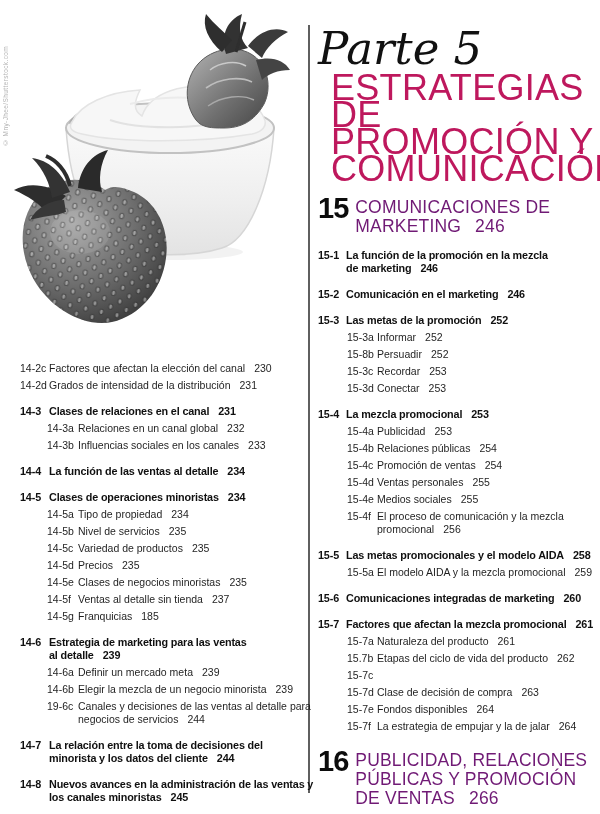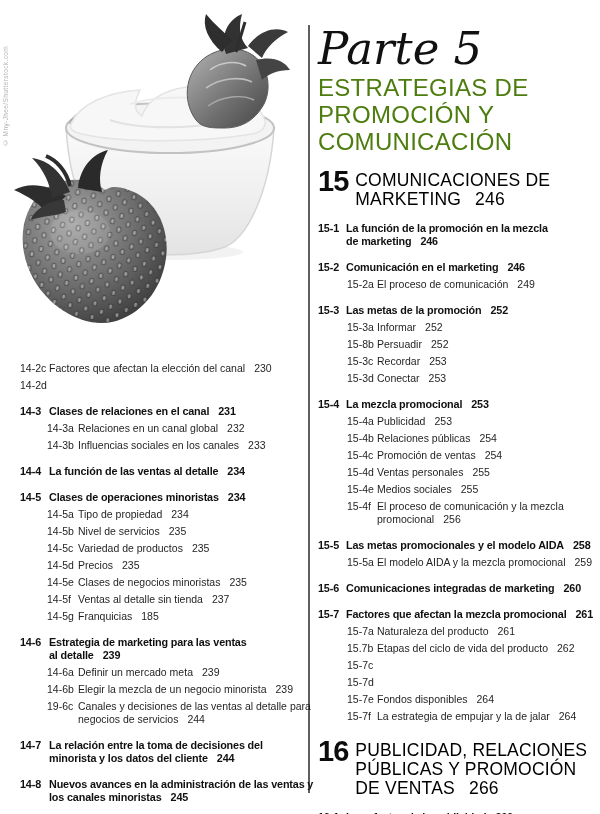--- a/index.html
+++ b/index.html
@@ -12,27 +12,27 @@
           writing-mode:vertical-rl;transform:rotate(180deg);
           font-size:6.5px;letter-spacing:.4px;color:#b3b3b3;white-space:nowrap;}
 
   
   .divider{position:absolute;left:308px;top:25px;width:1.5px;height:768px;background:#5f5f5f;}
 
   
   .right-col{position:absolute;left:318px;top:26px;width:276px;}
   .part-label{font-family:"DejaVu Serif",serif;font-style:italic;font-weight:400;
               font-size:45px;line-height:46px;color:#111;}
-  .part-title{font-size:24px;line-height:27px;letter-spacing:.3px;color:#4d7c0f;margin-top:2px;}
+  .part-title{font-size:36px;line-height:27px;letter-spacing:.3px;color:#be185d;margin-top:2px;margin-left:13px;}
 
   .ch-head{display:flex;margin-top:13px;}
   .ch-head.ch16{margin-top:15px;}
   .ch-num{font-size:29px;font-weight:700;line-height:27px;letter-spacing:-1px;
           margin-right:7px;color:#0c0c0c;flex:0 0 auto;}
-  .ch-title{font-size:17.5px;line-height:19px;letter-spacing:.2px;color:#000000;padding-top:3px;}
+  .ch-title{font-size:17.5px;line-height:19px;letter-spacing:.2px;color:#701a75;padding-top:3px;}
   .ch-pg{margin-left:14px;}
 
   
   .toc{font-size:10.5px;line-height:13px;color:#1f1f1f;}
   .toc .row{display:flex;margin-bottom:4px;}
   .toc .row.main{font-weight:700;font-size:10.8px;letter-spacing:-.15px;margin-top:13px;color:#101010;}
   .toc .row .num{flex:0 0 29px;}
   .toc .row.sub{padding-left:27px;}
   .toc .row.sub .num{flex:0 0 31px;}
   .toc .row.sub.flush{padding-left:0;}
@@ -142,24 +142,20 @@
           <span class="num">15-1</span>
           <span class="txt"><span class="lbl">La función de la promoción en la mezcla
 de marketing</span><span class="pg">246</span></span>
         </div>
 
         <div class="row main">
           <span class="num">15-2</span>
           <span class="txt"><span class="lbl">Comunicación en el marketing</span><span class="pg">246</span></span>
         </div>
 
-        <div class="row sub">
-          <span class="num">15-2a</span>
-          <span class="txt"><span class="lbl">El proceso de comunicación</span><span class="pg">249</span></span>
-        </div>
 
         <div class="row main">
           <span class="num">15-3</span>
           <span class="txt"><span class="lbl">Las metas de la promoción</span><span class="pg">252</span></span>
         </div>
 
         <div class="row sub">
           <span class="num">15-3a</span>
           <span class="txt"><span class="lbl">Informar</span><span class="pg">252</span></span>
         </div>
@@ -244,20 +240,21 @@
           <span class="num">15.7b</span>
           <span class="txt"><span class="lbl">Etapas del ciclo de vida del producto</span><span class="pg">262</span></span>
         </div>
 
         <div class="row sub">
           <span class="num">15-7c</span>
         </div>
 
         <div class="row sub">
           <span class="num">15-7d</span>
+          <span class="txt"><span class="lbl">Clase de decisión de compra</span><span class="pg">263</span></span>
         </div>
 
         <div class="row sub">
           <span class="num">15-7e</span>
           <span class="txt"><span class="lbl">Fondos disponibles</span><span class="pg">264</span></span>
         </div>
 
         <div class="row sub">
           <span class="num">15-7f</span>
           <span class="txt"><span class="lbl">La estrategia de empujar y la de jalar</span><span class="pg">264</span></span>
@@ -284,20 +281,21 @@
 
   <div class="toc left-toc">
 
       <div class="row sub flush">
         <span class="num">14-2c</span>
         <span class="txt"><span class="lbl">Factores que afectan la elección del canal</span><span class="pg">230</span></span>
       </div>
 
       <div class="row sub flush">
         <span class="num">14-2d</span>
+        <span class="txt"><span class="lbl">Grados de intensidad de la distribución</span><span class="pg">231</span></span>
       </div>
 
       <div class="row main">
         <span class="num">14-3</span>
         <span class="txt"><span class="lbl">Clases de relaciones en el canal</span><span class="pg">231</span></span>
       </div>
 
       <div class="row sub">
         <span class="num">14-3a</span>
         <span class="txt"><span class="lbl">Relaciones en un canal global</span><span class="pg">232</span></span>

